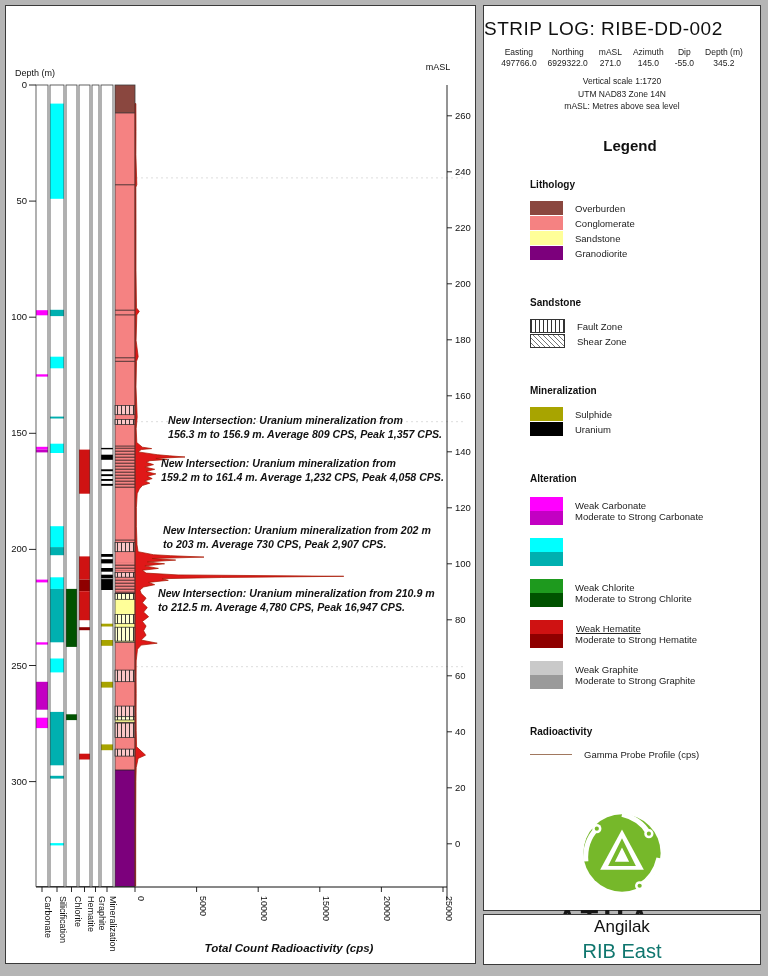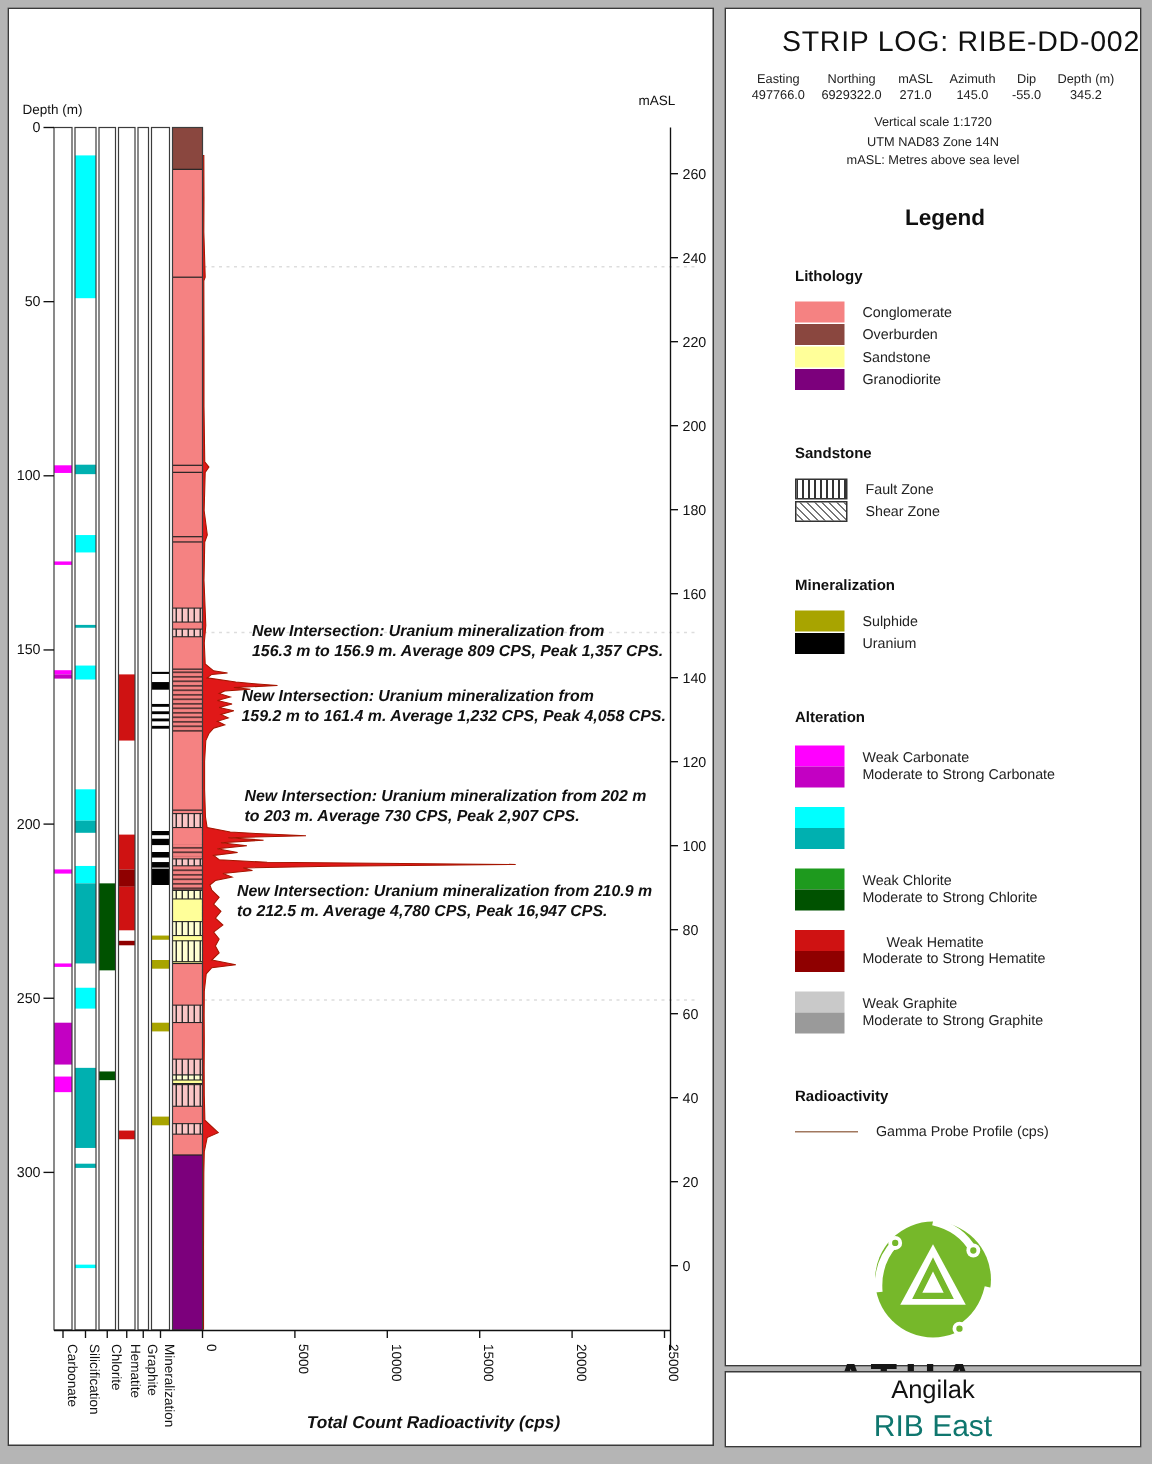--- a/index.html
+++ b/index.html
@@ -3,21 +3,21 @@
 <meta charset="utf-8">
 <style>
   html,body{margin:0;padding:0;background:#b5b5b5;}
   .page{position:relative;width:768px;height:976px;background:#b5b5b5;font-family:"Liberation Sans",sans-serif;overflow:hidden;}
   .panel{position:absolute;background:#ffffff;border:1px solid #3a3a3a;box-sizing:border-box;}
   #left-panel{left:5px;top:5px;width:471px;height:959px;}
   #right-panel{left:483px;top:5px;width:278px;height:906px;}
   #foot-panel{left:483px;top:914px;width:278px;height:51px;display:flex;flex-direction:column;align-items:center;justify-content:center;gap:3px;}
   #log-svg{position:absolute;left:0;top:0;pointer-events:none;font-family:"Liberation Sans",sans-serif;}
   
-  .tb-title{text-align:right;font-size:19px;margin-top:12px;letter-spacing:.5px;color:#101010;}
+  .tb-title{text-align:left;font-size:19px;margin-top:12px;letter-spacing:.5px;color:#101010;}
   .tb-fields{display:flex;justify-content:center;gap:11px;margin-top:7px;}
   .tb-field{text-align:center;font-size:8.5px;color:#222;line-height:1.35;}
   .tb-notes{text-align:center;font-size:8.5px;margin-top:5px;line-height:1.5;color:#222;}
   
   .legend-title{text-align:center;font-size:15px;font-weight:bold;margin-top:24px;color:#101010;margin-left:16px;}
   .legend-body{padding-left:46px;padding-right:8px;}
   .lg-section{margin-top:37px;}
   .lg-section:first-child{margin-top:25px;}
   .lg-head{font-size:10px;font-weight:bold;color:#101010;margin-bottom:11px;}
   .lg-item{display:flex;align-items:center;margin-top:1px;}
@@ -266,26 +266,26 @@
       <div>Vertical scale 1:1720</div>
       <div>UTM NAD83 Zone 14N</div>
       <div>mASL: Metres above sea level</div>
     </div>
 
     <div class="legend-title">Legend</div>
     <div class="legend-body" id="legend-body">
         <div class="lg-section">
           <div class="lg-head">Lithology</div>
           <div class="lg-item">
+            <div class="lg-sw" style="background: rgb(138, 71, 63);"></div>
+            <div class="lg-label">Overburden</div>
+          </div>
+          <div class="lg-item">
             <div class="lg-sw" style="background: rgb(245, 130, 130);"></div>
             <div class="lg-label">Conglomerate</div>
-          </div>
-          <div class="lg-item">
-            <div class="lg-sw" style="background: rgb(138, 71, 63);"></div>
-            <div class="lg-label">Overburden</div>
           </div>
           <div class="lg-item">
             <div class="lg-sw" style="background: rgb(255, 255, 153);"></div>
             <div class="lg-label">Sandstone</div>
           </div>
           <div class="lg-item">
             <div class="lg-sw" style="background: rgb(124, 0, 124);"></div>
             <div class="lg-label">Granodiorite</div>
           </div>
         </div>
@@ -338,21 +338,21 @@
               <div class="lg-label" style="margin-left: 0px;">Weak Chlorite</div>
               <div class="lg-label" style="margin-left: 0px;">Moderate to Strong Chlorite</div>
             </div>
           </div>
           <div class="lg-item dual">
             <div class="lg-sw2">
               <div style="background: rgb(207, 18, 18);"></div>
               <div style="background: rgb(143, 0, 0);"></div>
             </div>
             <div class="lg-dlabels">
-              <div class="lg-label" style="margin-left: 16px;">Weak Hematite</div>
+              <div class="lg-label" style="margin-left: 1px; text-decoration: underline;">Weak Hematite</div>
               <div class="lg-label" style="margin-left: 0px;">Moderate to Strong Hematite</div>
             </div>
           </div>
           <div class="lg-item dual">
             <div class="lg-sw2">
               <div style="background: rgb(201, 201, 201);"></div>
               <div style="background: rgb(154, 154, 154);"></div>
             </div>
             <div class="lg-dlabels">
               <div class="lg-label" style="margin-left: 0px;">Weak Graphite</div>

